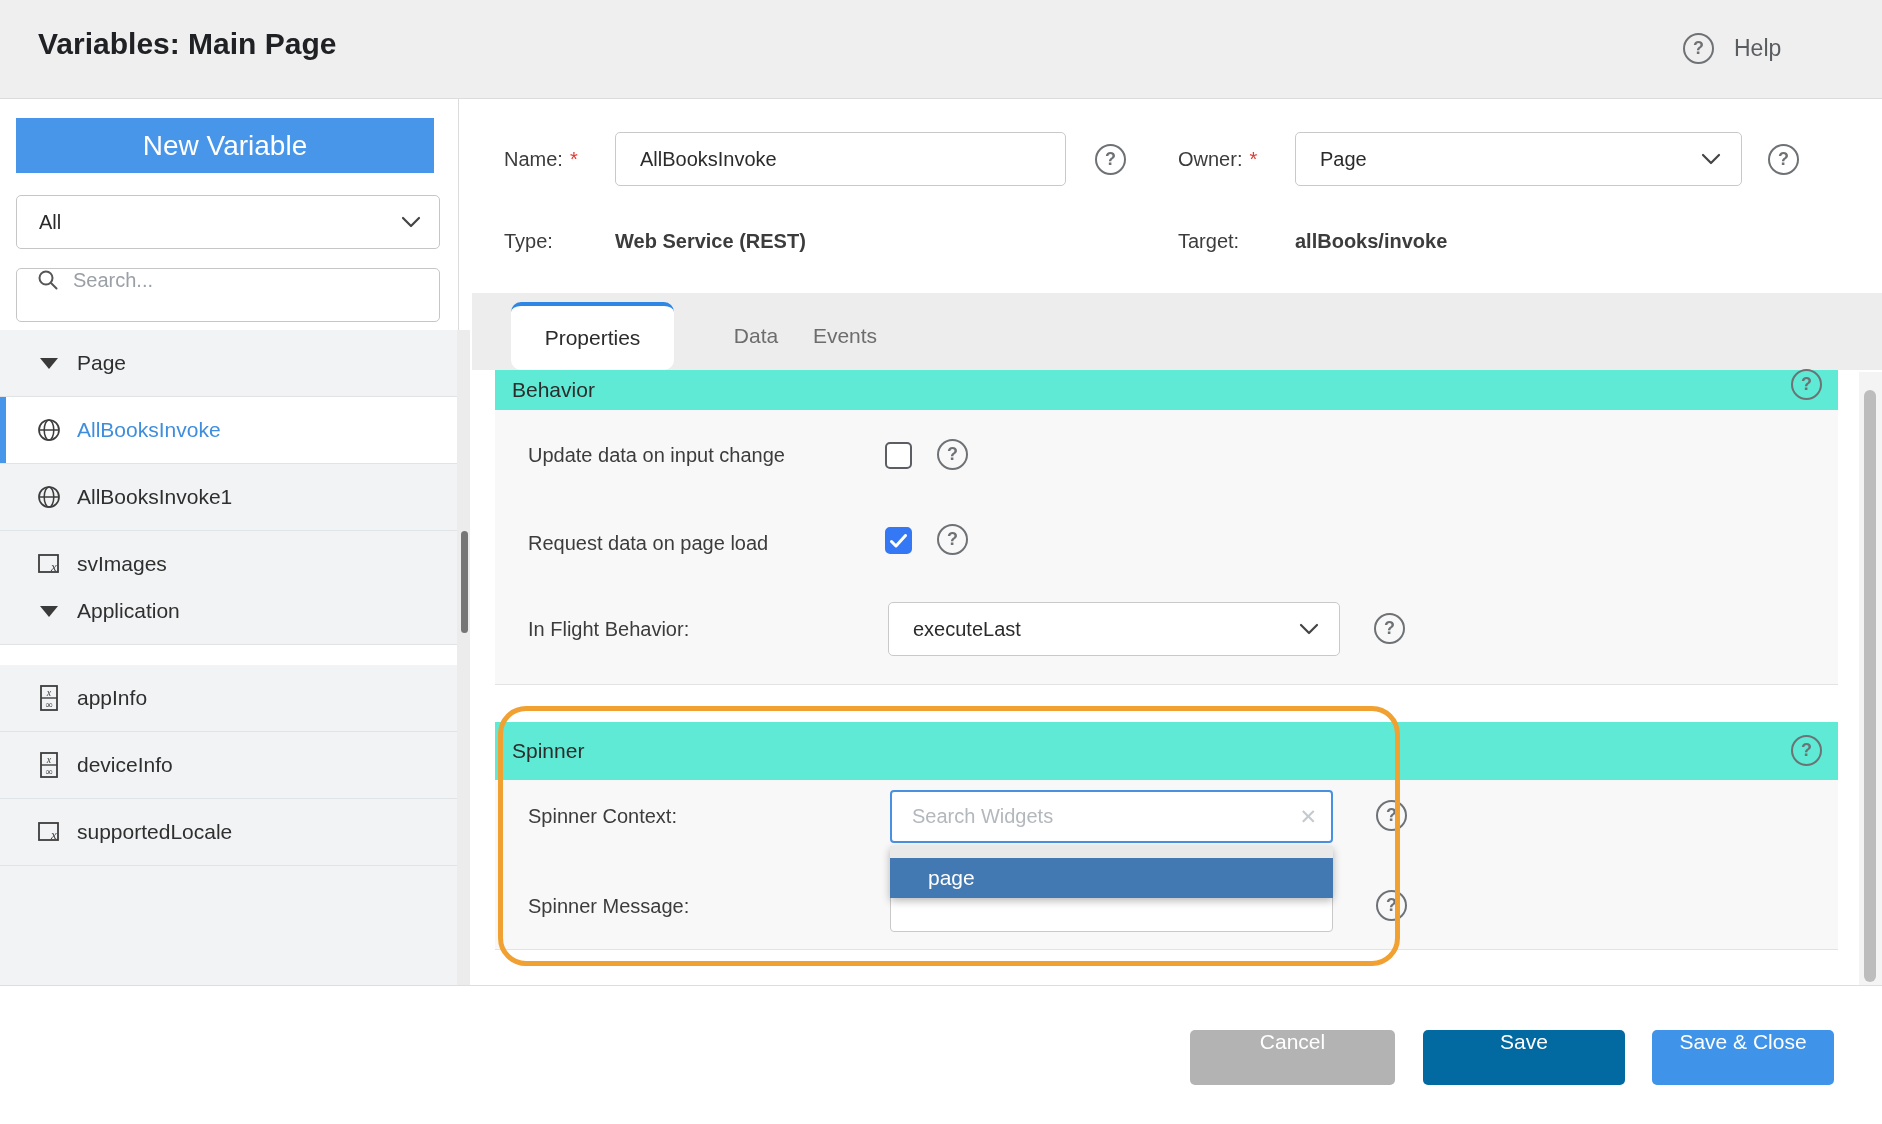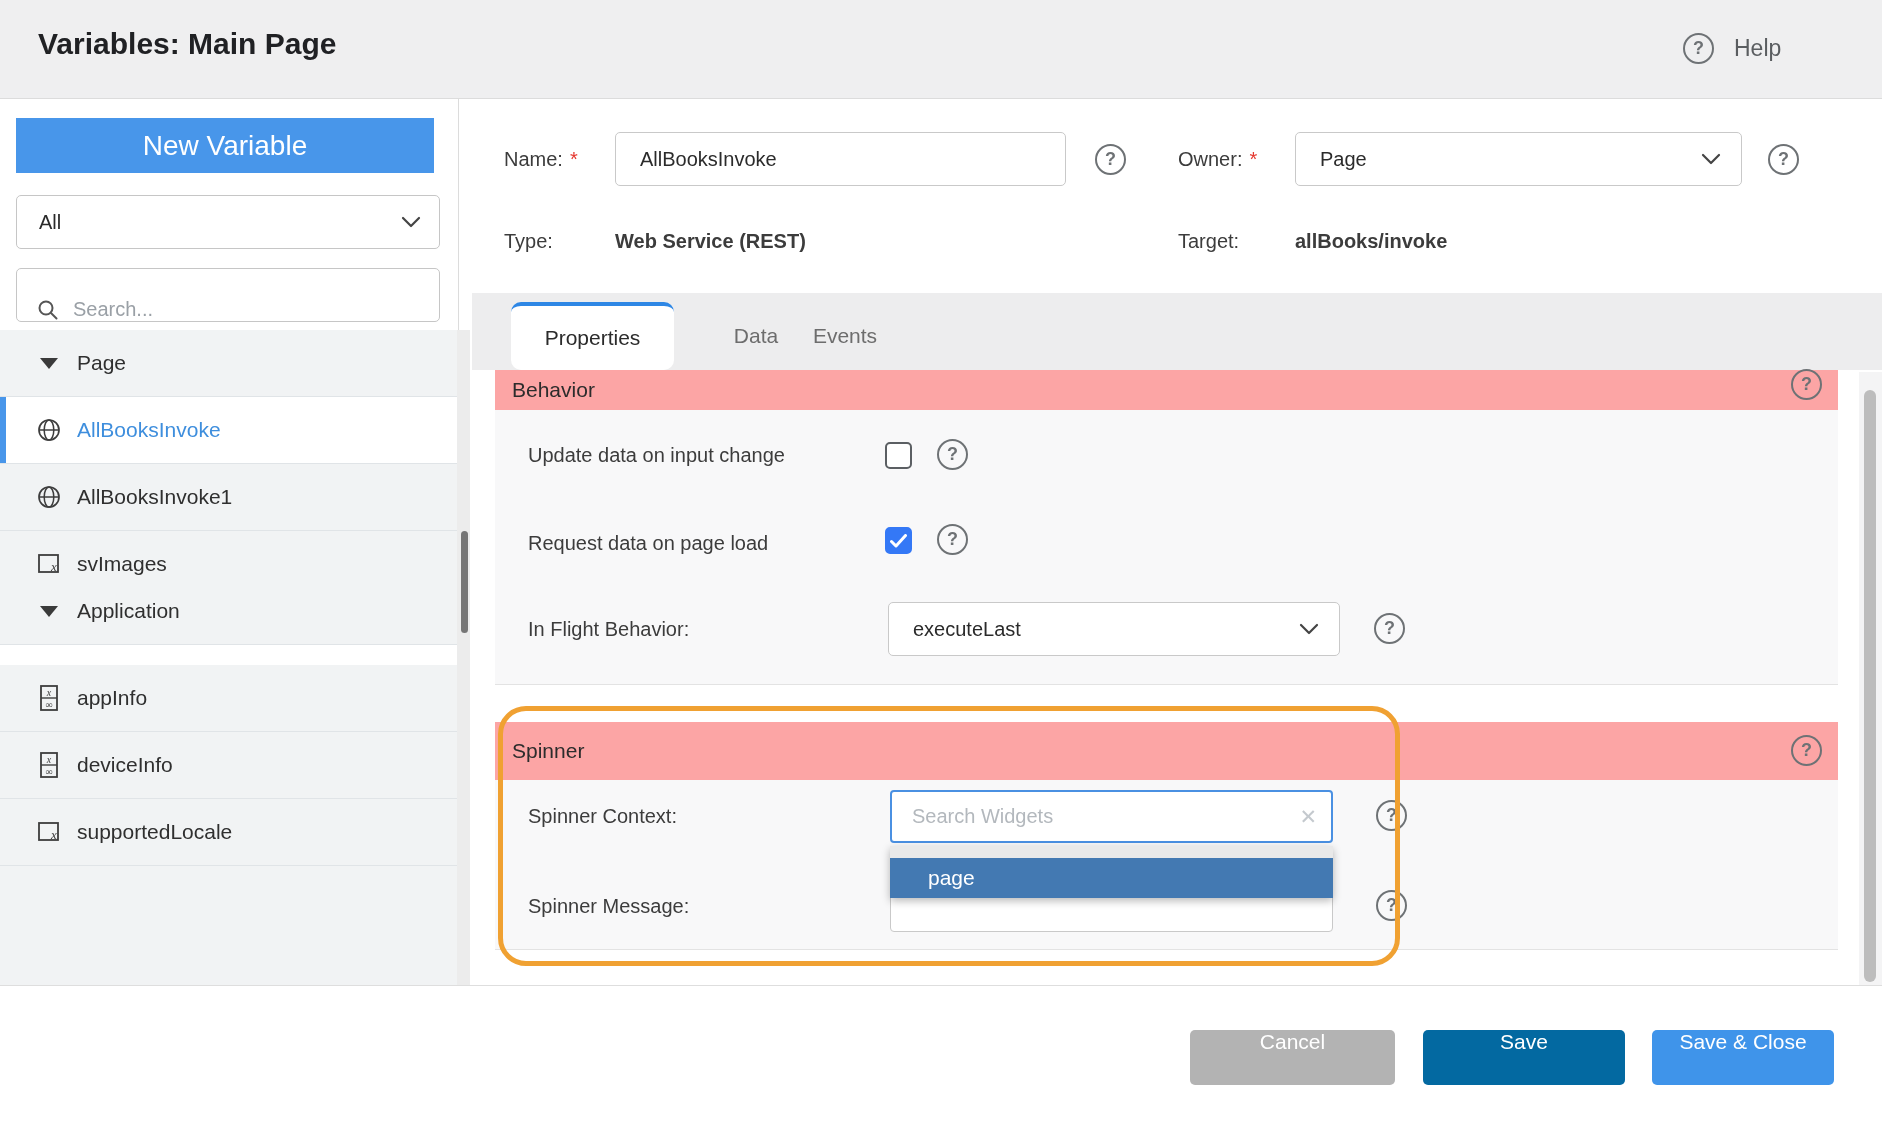--- a/index.html
+++ b/index.html
@@ -19,21 +19,21 @@
          display:flex;align-items:center;justify-content:center;
          font-size:18px;color:#6e7275;font-weight:600;background:transparent;flex:0 0 auto;}
 
   
   .btn-new{left:16px;top:118px;width:418px;height:55px;background:#4896ea;border-radius:0;
            display:flex;align-items:center;justify-content:center;color:#fff;font-size:28px;cursor:pointer;}
   .filter{left:16px;top:195px;width:424px;height:54px;background:#fff;border:1px solid #c6c6c6;border-radius:5px;
           display:flex;align-items:center;padding:0 18px 0 22px;font-size:20px;color:#2a2a2a;cursor:pointer;}
   .filter .spacer{flex:1;}
   .searchbox{left:16px;top:268px;width:424px;height:54px;background:#fff;border:1px solid #c6c6c6;border-radius:5px;
-             display:flex;align-items:flex-end;padding:0 14px 0 20px;gap:14px;}
+             display:flex;align-items:flex-start;padding:0 14px 0 20px;gap:14px;}
   .search-ph{font-size:20px;color:#9aa0a6;}
   .side-divider{left:458px;top:99px;width:1px;height:231px;background:#dcdcdc;}
 
   .tree-row{left:0;width:457px;height:67px;background:#f1f3f4;border-bottom:1px solid #e0e4e7;
             display:flex;align-items:center;cursor:pointer;}
   .tree-row .icon-cell{width:26px;margin-left:36px;display:flex;align-items:center;justify-content:center;flex:0 0 auto;}
   .tree-row .lbl{margin-left:15px;font-size:21px;color:#2f2f2f;}
   .tree-row.selected{background:#fff;}
   .tree-row.selected .lbl{color:#3e8edd;}
   .sel-bar{position:absolute;left:0;top:0;width:6px;height:100%;background:#4896ea;}
@@ -52,21 +52,21 @@
   .tselect .spacer{flex:1;}
   .bold{font-weight:700;}
 
   
   .tabbar{left:472px;top:293px;width:1410px;height:77px;background:#ededee;}
   .tab{top:302px;height:68px;display:flex;align-items:center;justify-content:center;
        font-size:21px;color:#6d6d6d;cursor:pointer;}
   .tab.active{background:#fff;border-top:4px solid #2e87e5;color:#2b2b2b;}
 
   
-  .sec-bar{left:495px;width:1343px;background:#fca5a5;display:flex;align-items:center;padding-left:17px;
+  .sec-bar{left:495px;width:1343px;background:#5eead4;display:flex;align-items:center;padding-left:17px;
            font-size:21px;color:#2c2c2c;}
   .sec-body{left:495px;width:1343px;background:#f8f8f9;border-bottom:1px solid #e3e3e3;}
   .row-label{position:absolute;left:33px;font-size:20px;color:#3c3c3c;transform:translateY(-50%);white-space:nowrap;}
   .checkbox{position:absolute;width:27px;height:27px;border-radius:5px;cursor:pointer;}
   .checkbox.unchecked{background:#fff;border:2px solid #5b5f63;}
   .checkbox.checked{background:#3478f6;border:2px solid #3478f6;display:flex;align-items:center;justify-content:center;}
 
   
   .ctx-input{position:absolute;left:395px;top:10px;width:443px;height:53px;background:#fff;
              border:2px solid #4a90e2;border-radius:4px;display:flex;align-items:center;padding:0 14px 0 20px;}

